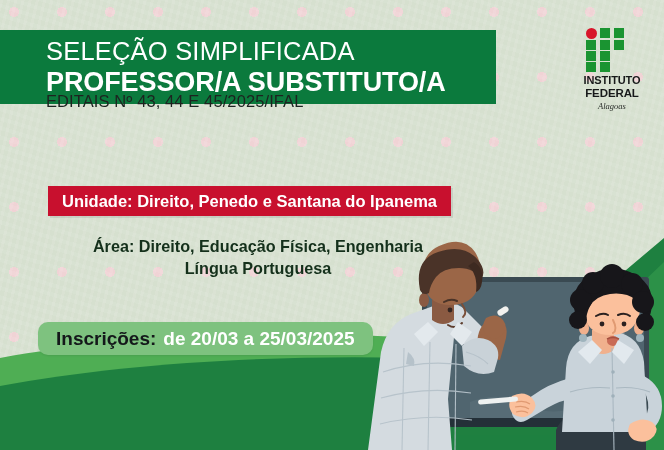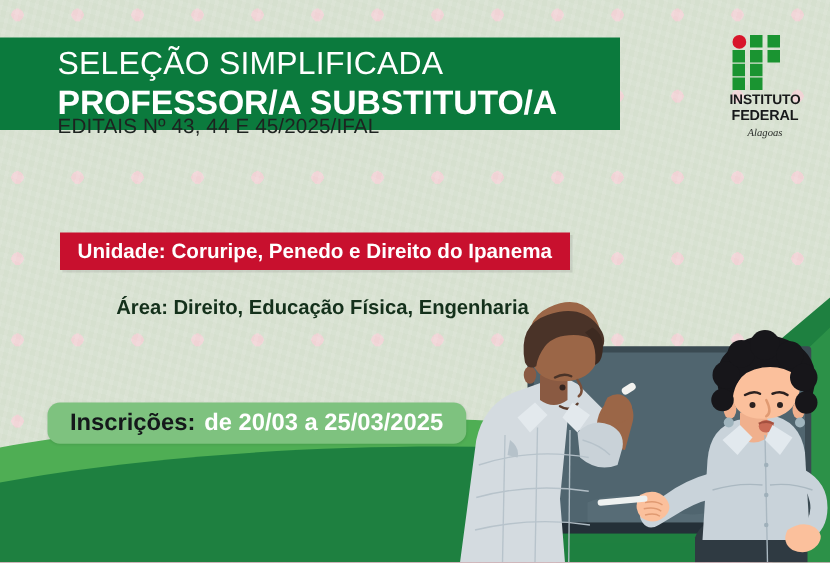--- a/index.html
+++ b/index.html
@@ -284,25 +284,26 @@
       <i style="left:14px;  top:23px; width:10px; height:10px;"></i>
       <i style="left:0px;   top:34px; width:10px; height:10px;"></i>
       <i style="left:14px;  top:34px; width:10px; height:10px;"></i>
     </div>
     <div class="logo-t1">INSTITUTO</div>
     <div class="logo-t2">FEDERAL</div>
     <div class="logo-t3">Alagoas</div>
   </div>
 
   <div class="unit-banner">
-    <span>Unidade: Coruripe, Penedo e Direito do Ipanema</span>
+    <span>Unidade: Direito, Penedo e Santana do Ipanema</span>
   </div>
 
   <div class="area-text">
     <div>Área: Direito, Educação Física, Engenharia</div>
+    <div>Língua Portuguesa</div>
   </div>
 
   <div class="insc-pill">
     <span class="insc-label">Inscrições:</span>
     <span class="insc-value">de 20/03 a 25/03/2025</span>
   </div>
 
 </div>
 
 </body></html>

